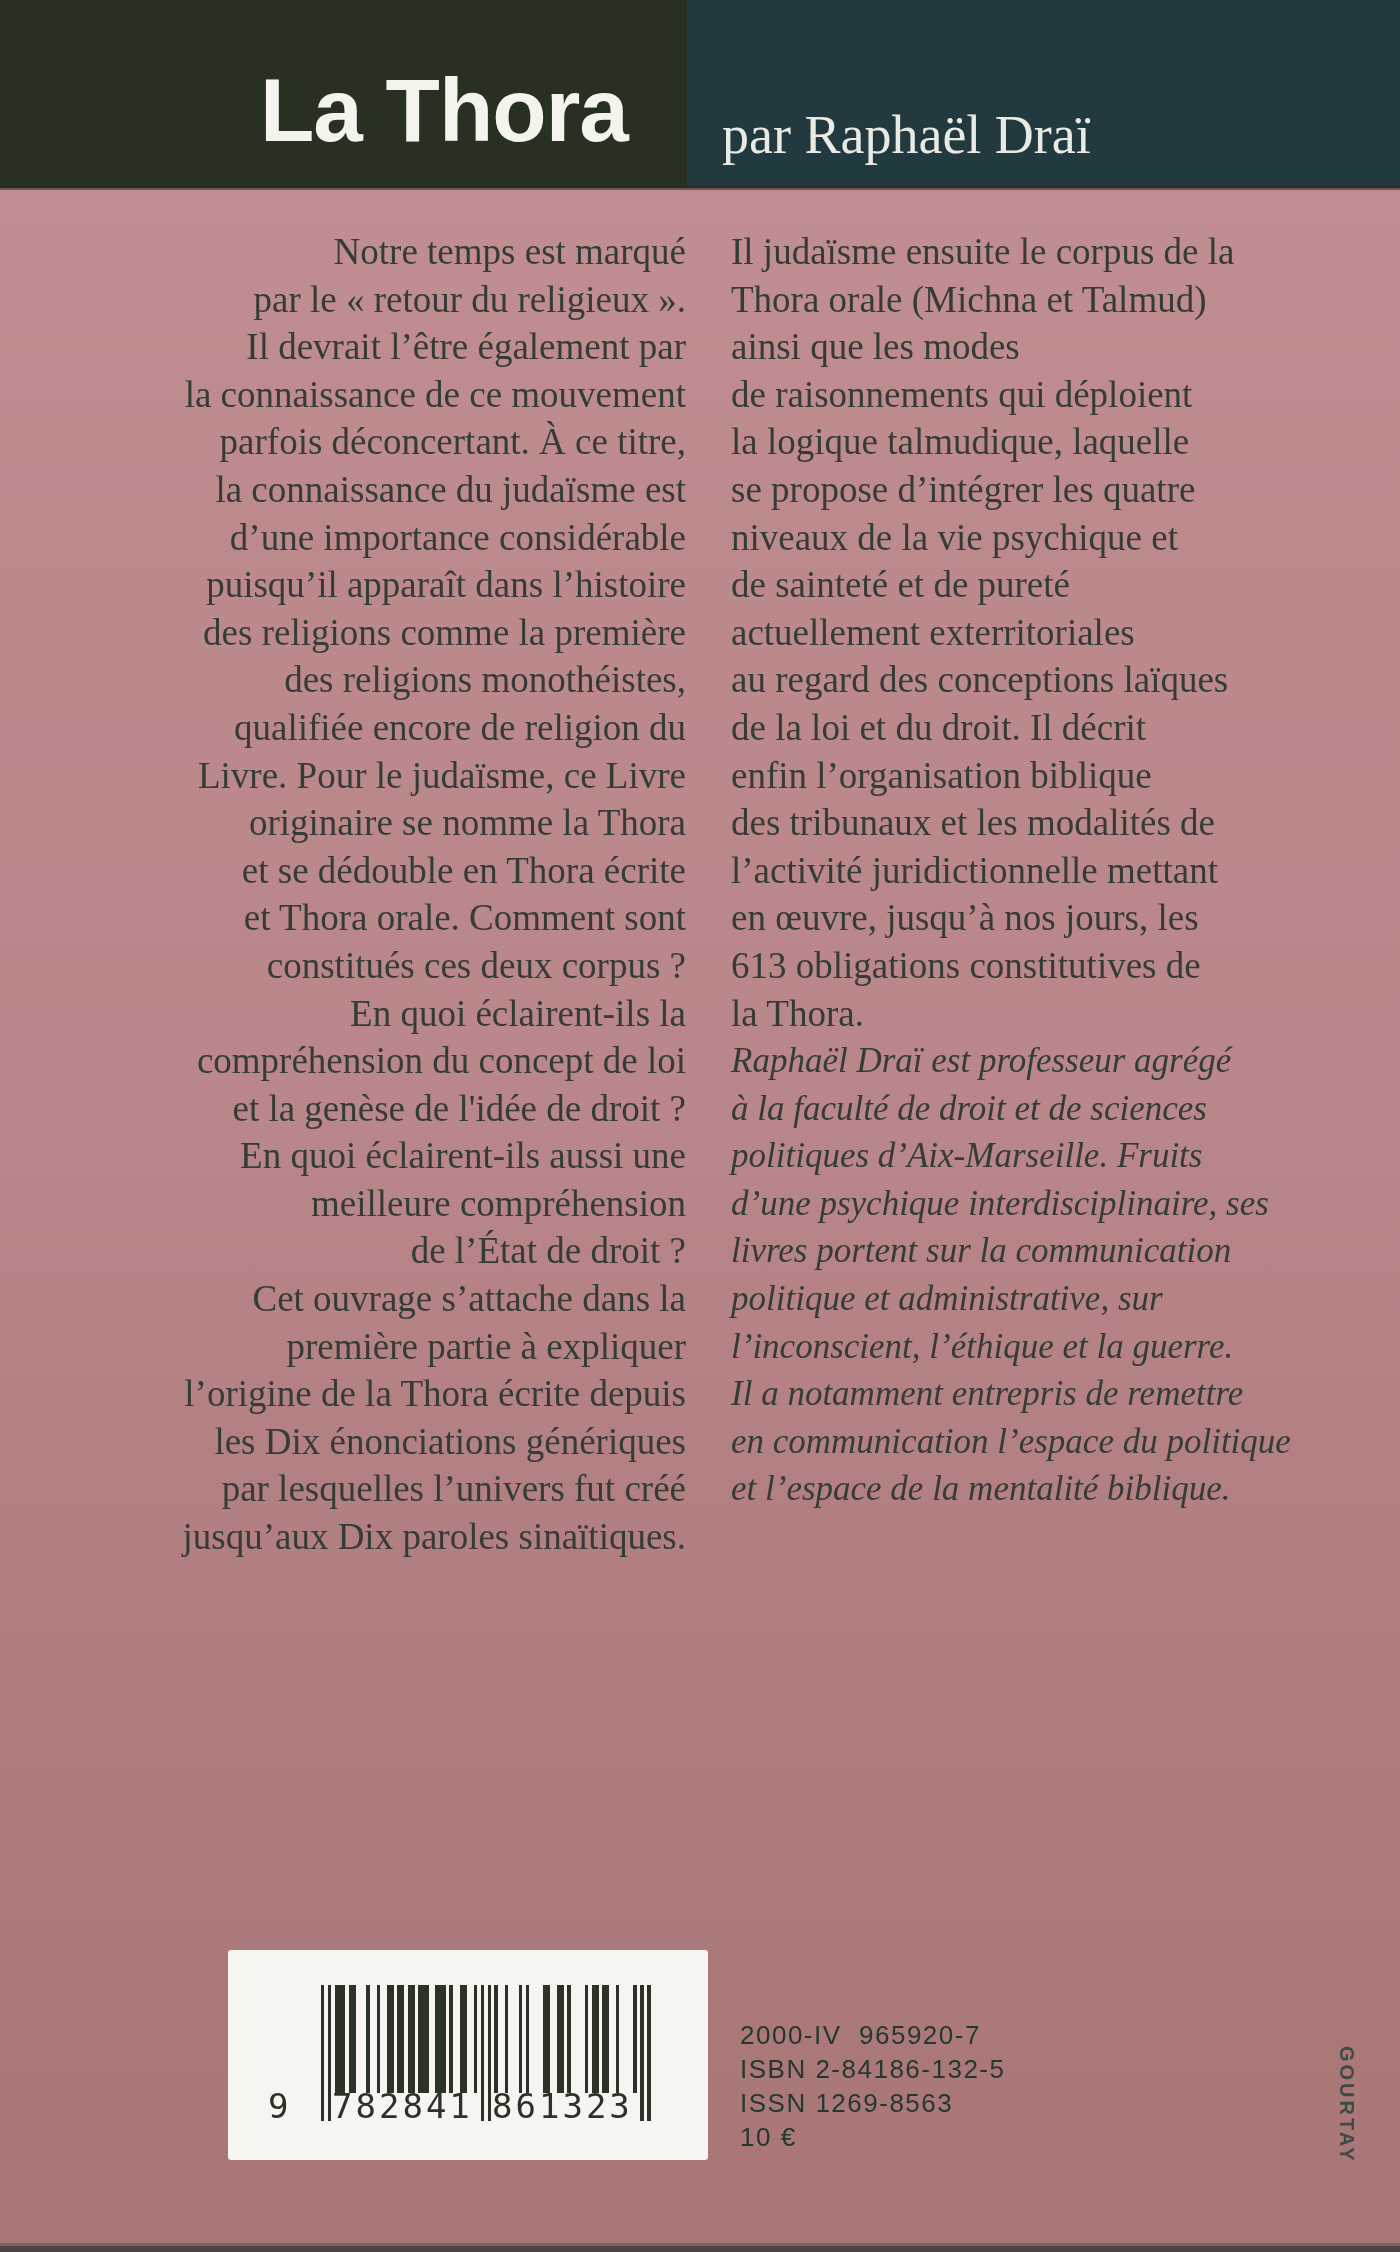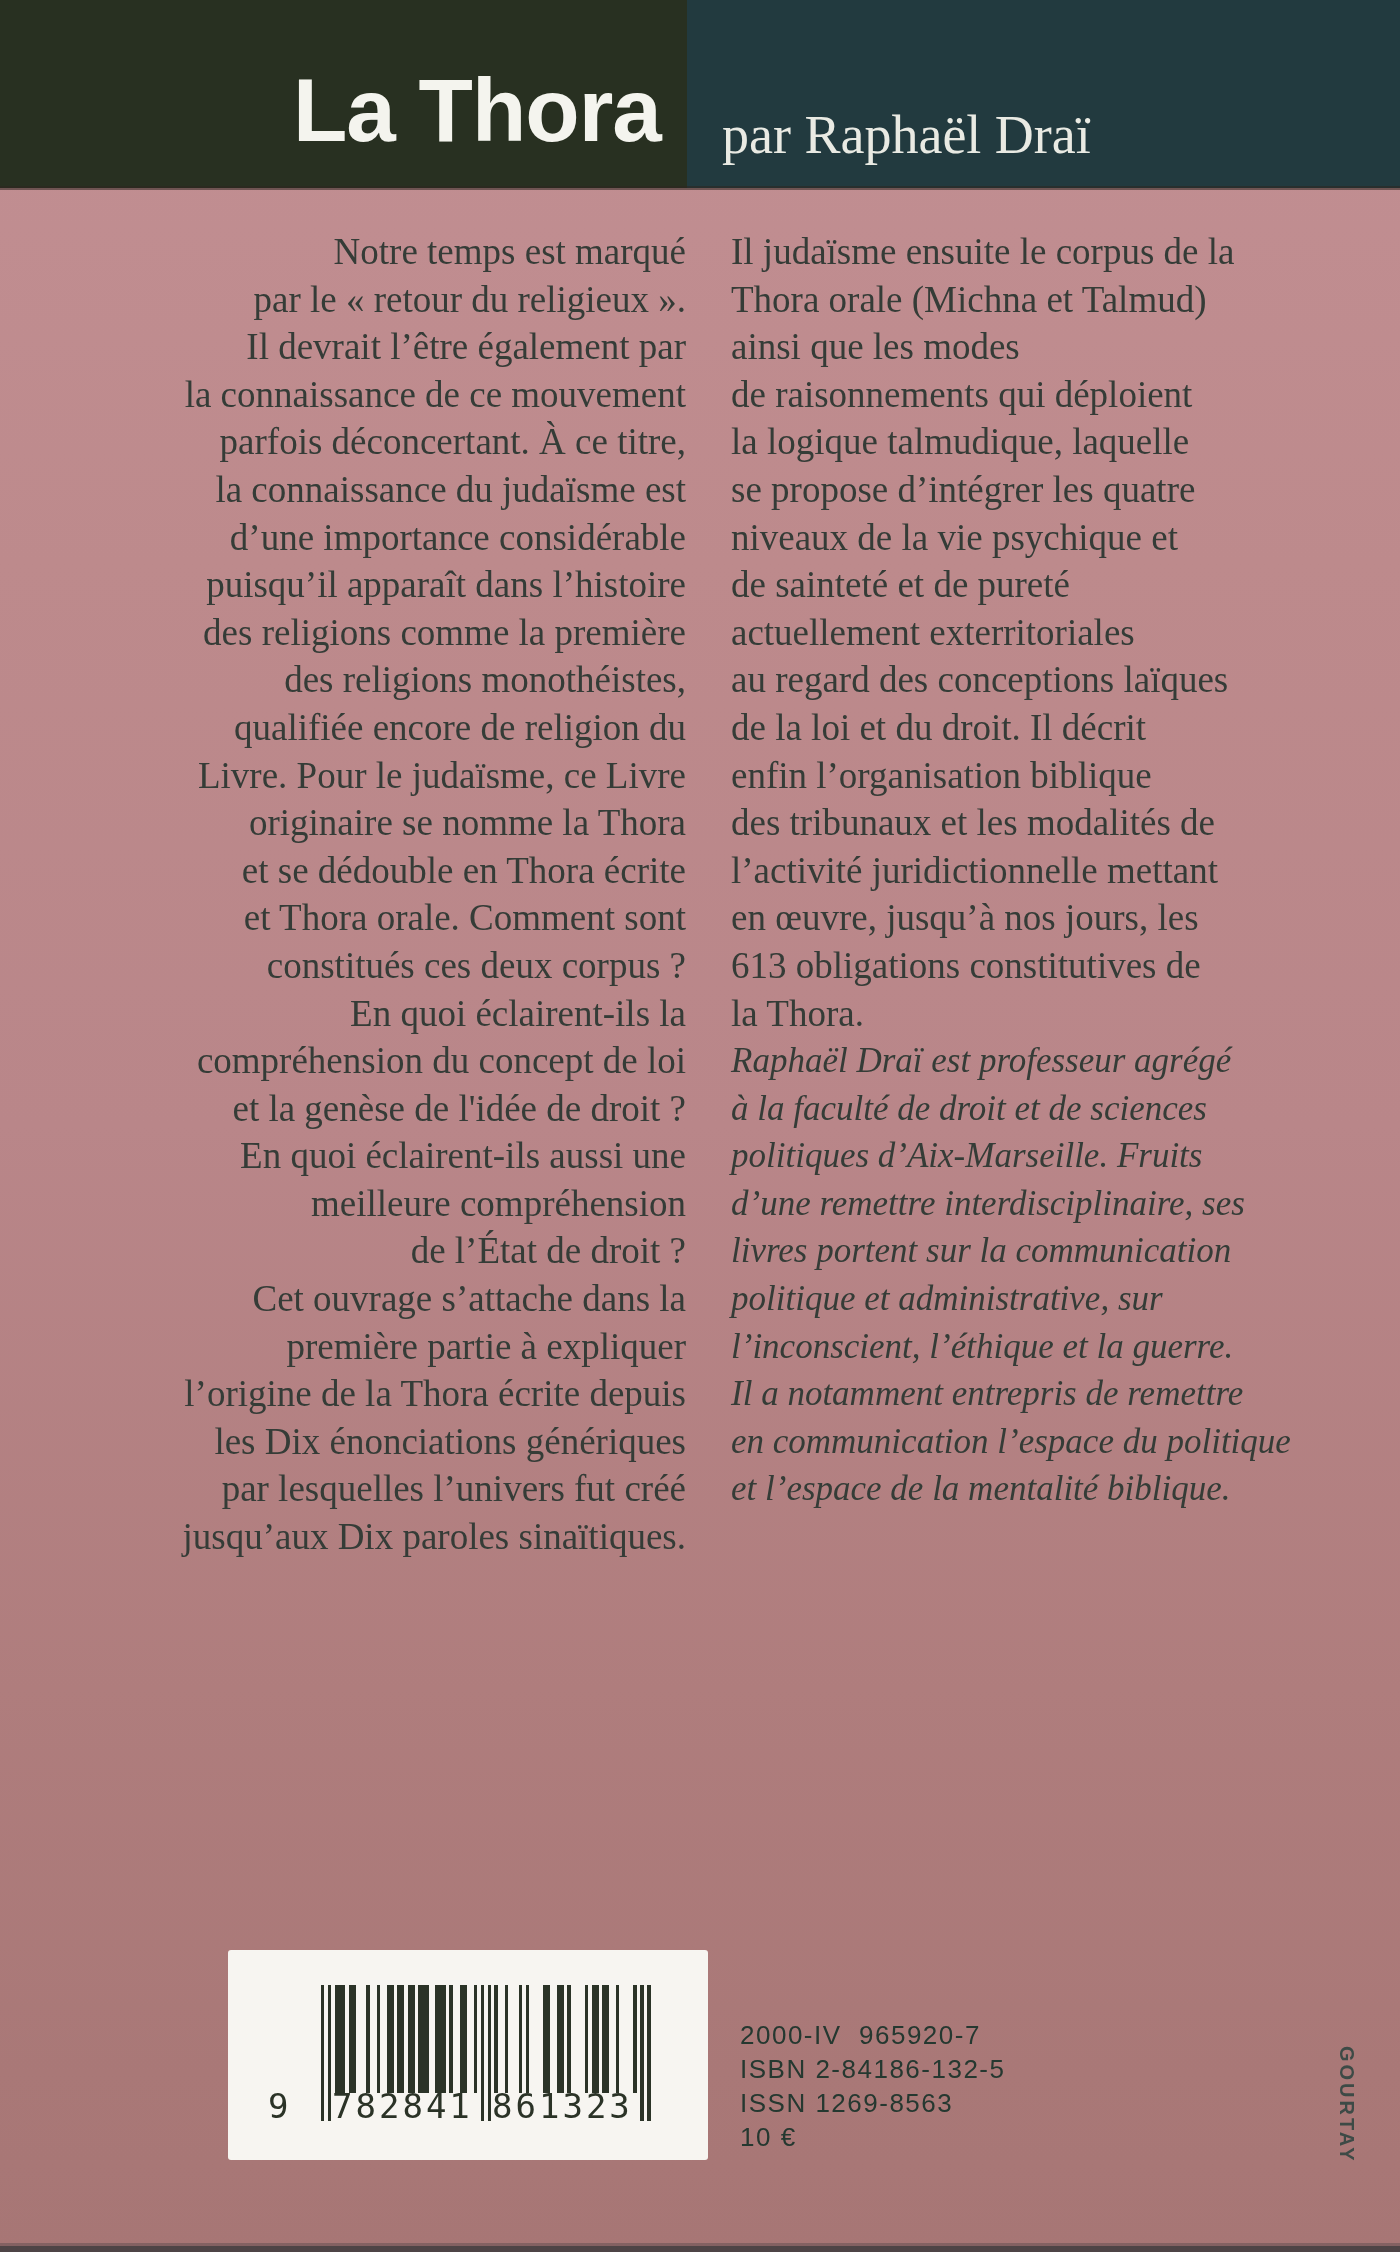--- a/index.html
+++ b/index.html
@@ -12,21 +12,21 @@
   }
   
   .header{position:absolute;top:0;left:0;width:1400px;height:188px;}
   .header-left{position:absolute;top:0;left:0;width:687px;height:188px;background:#283021;}
   .header-right{position:absolute;top:0;left:687px;width:713px;height:188px;background:#223a3f;}
   .header-shadow{position:absolute;top:186px;left:0;width:1400px;height:4px;background:rgba(46,38,32,.55);}
   .title{
     position:absolute;top:66px;left:260px;
     font-family:"Liberation Sans", sans-serif;
     font-weight:bold;font-size:89px;line-height:1;
-    color:#f4f4ee;letter-spacing:-1px;margin-left:33px;
+    color:#f4f4ee;letter-spacing:-1px;
   }
   .byline{
     position:absolute;top:108px;left:722px;
     font-family:"Liberation Serif", serif;
     font-size:54px;line-height:1;color:#e9eae3;
   }
   
   .col{position:absolute;top:228px;font-size:37px;line-height:47.6px;color:#353c37;}
   .col-left{left:108px;width:578px;text-align:right;}
   .col-right{left:731px;width:545px;text-align:left;}
@@ -128,21 +128,21 @@
         <div class="tline">des tribunaux et les modalités de</div>
         <div class="tline">l’activité juridictionnelle mettant</div>
         <div class="tline">en œuvre, jusqu’à nos jours, les</div>
         <div class="tline">613 obligations constitutives de</div>
         <div class="tline">la Thora.</div>
       </div>
     <div class="bio">
         <div class="tline">Raphaël Draï est professeur agrégé</div>
         <div class="tline">à la faculté de droit et de sciences</div>
         <div class="tline">politiques d’Aix-Marseille. Fruits</div>
-        <div class="tline">d’une remettre interdisciplinaire, ses</div>
+        <div class="tline">d’une psychique interdisciplinaire, ses</div>
         <div class="tline">livres portent sur la communication</div>
         <div class="tline">politique et administrative, sur</div>
         <div class="tline">l’inconscient, l’éthique et la guerre.</div>
         <div class="tline">Il a notamment entrepris de remettre</div>
         <div class="tline">en communication l’espace du politique</div>
         <div class="tline">et l’espace de la mentalité biblique.</div>
       </div>
   </div>
 
   <div class="barcode-box">

